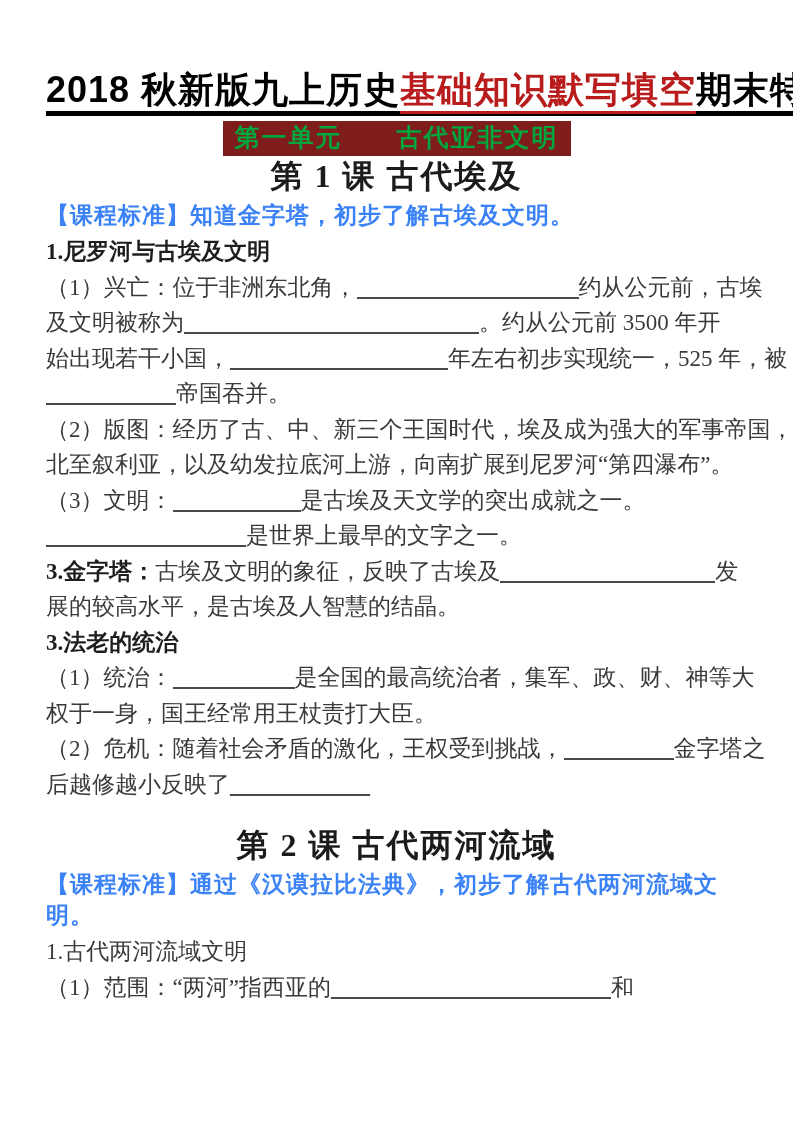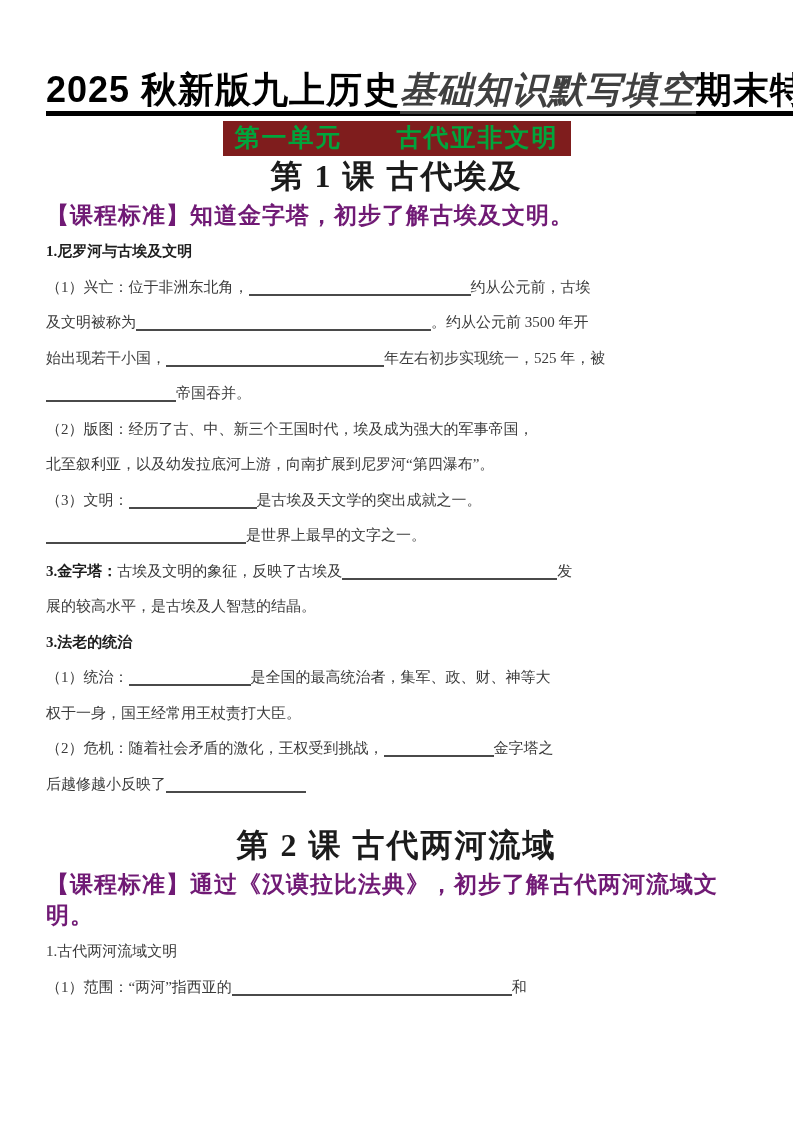--- a/index.html
+++ b/index.html
@@ -25,21 +25,21 @@
     letter-spacing: 1px;
     color: #000000;
     white-space: nowrap;
   }
   .t-outer {
     display: inline-block;
     border-bottom: 2px solid #000000;
     padding-bottom: 4px;
   }
   .t-seg { border-bottom: 3px solid currentColor; padding-bottom: 1px; }
-  .t-red { color: #404040; font-style: italic; }
+  .t-red { color: #b91c1c; }
   
   .banner-row { text-align: center; margin-top: 5px; }
   .unit-banner {
     display: inline-block;
     background: #7f1d1d;
     color: #00A53C;
     font-weight: bold;
     font-size: 25px;
     line-height: 30px;
     padding: 2px 12px 3px 12px;
@@ -52,50 +52,50 @@
     font-weight: bold;
     font-size: 32px;
     line-height: 34px;
     letter-spacing: 2px;
     color: #1b1b1b;
     margin-top: 3px;
   }
   .lesson2-heading { margin-top: 26px; }
   
   .standard {
-    color: #701a75;
+    color: #3b82f6;
     font-weight: bold;
     font-size: 23px;
     line-height: 31px;
     margin-top: 7px;
     letter-spacing: 1px;
   }
   
   .body-block { margin-top: 3px; }
   .ln {
-    font-size: 15px;
+    font-size: 23px;
     line-height: 35.5px;
     color: #3a3a3a;
     white-space: nowrap;
   }
   .bold { font-weight: bold; color: #1e1e1e; }
   .blank {
     display: inline-block;
     height: 5px;
     border-bottom: 2px solid #4a4a4a;
     margin-bottom: -4px;
   }
 </style>
 </head>
 <body>
 
 <div class="page">
 
   <div class="doc-title">
-    <span class="t-outer"><span class="t-seg">2025 秋新版九上历史</span><span class="t-seg t-red">基础知识默写填空</span><span class="t-seg">期末特训</span></span>
+    <span class="t-outer"><span class="t-seg">2018 秋新版九上历史</span><span class="t-seg t-red">基础知识默写填空</span><span class="t-seg">期末特训</span></span>
   </div>
 
   <div class="banner-row">
     <div class="unit-banner"><span>第一单元</span><span class="unit-gap"></span><span>古代亚非文明</span></div>
   </div>
 
   <div class="lesson-heading">第 1 课 古代埃及</div>
 
   <div class="standard">【课程标准】知道金字塔，初步了解古埃及文明。</div>
 

